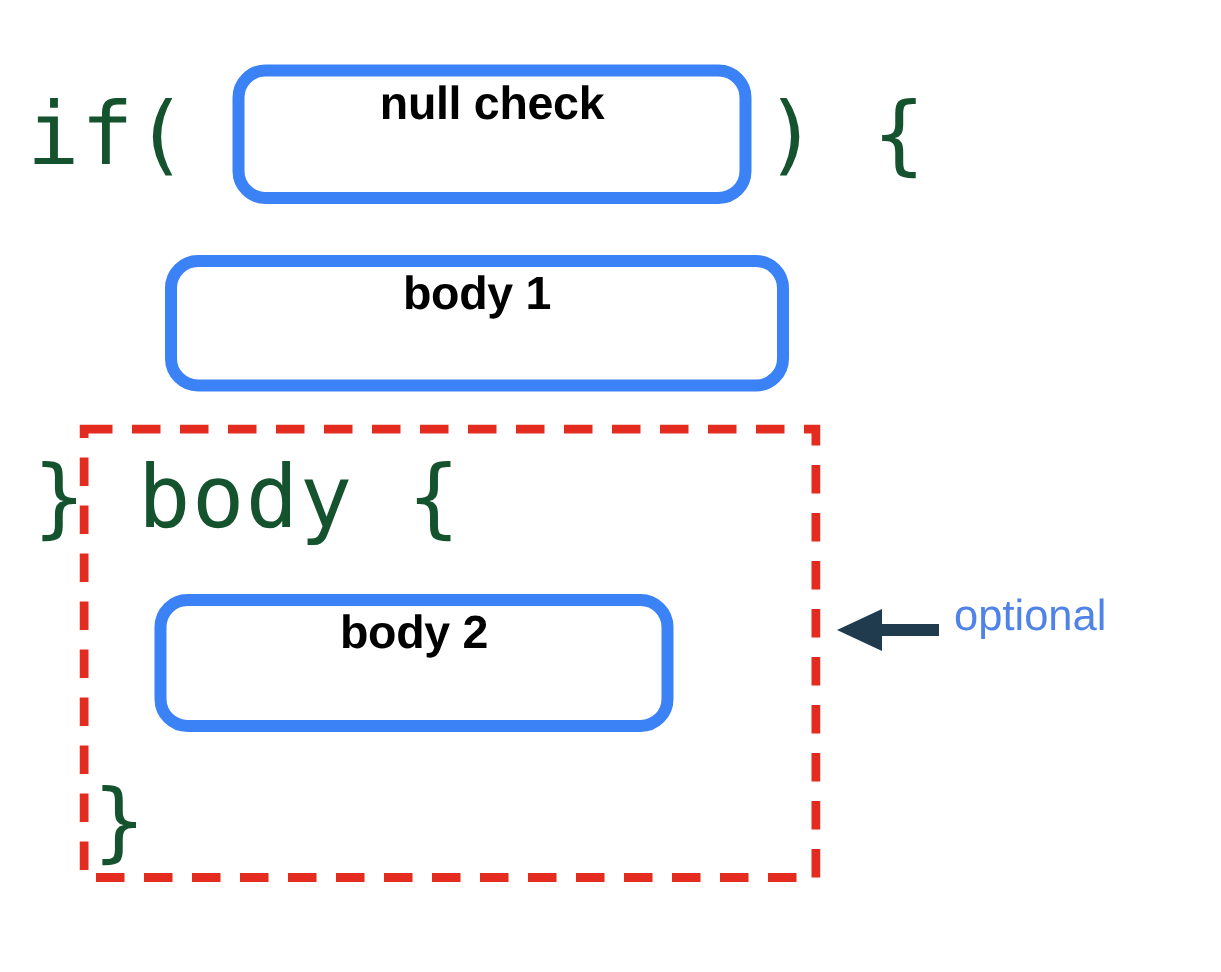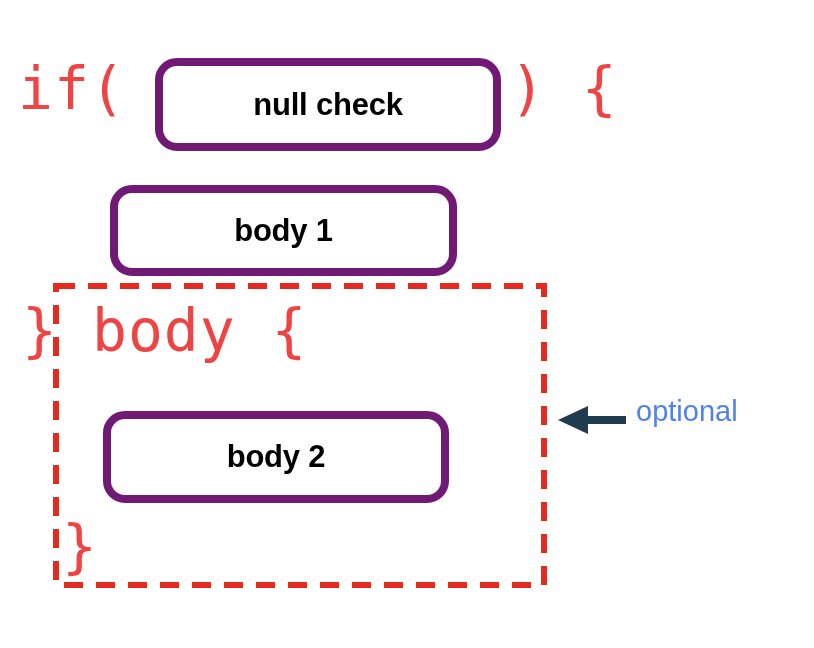--- a/index.html
+++ b/index.html
@@ -15,53 +15,52 @@
     overflow: hidden;
     font-family: "Liberation Sans", sans-serif;
   }
 
   
   .code {
     position: absolute;
     font-family: "DejaVu Sans Mono", "Liberation Mono", monospace;
     font-size: 58px;
     font-weight: 400;
-    color: #ef4444;
+    color: #14532d;
     white-space: pre;
     line-height: 1;
     letter-spacing: 1px;
   }
   #code-if      { left: 18px;  top: 60px; }
   #code-close   { left: 510px; top: 60px; }
   #code-brace-1 { left: 22px;  top: 302px; }
   #code-else    { left: 92px;  top: 302px; }
   #code-brace-2 { left: 62px;  top: 518px; }
 
   
   .node {
     position: absolute;
     box-sizing: border-box;
     background: #ffffff;
-    border: 8px solid #701a75;
+    border: 8px solid #3b82f6;
     border-radius: 22px;
     display: flex;
-    align-items: center;
+    align-items: flex-start;
     justify-content: center;
-    margin-top: 15px;
   }
   .node-label {
     font-family: "Liberation Sans", sans-serif;
     font-size: 31px;
     font-weight: 700;
     color: #000000;
     letter-spacing: -0.2px;
     white-space: nowrap;
   }
   #node-null-check { left: 155px; top: 43px;  width: 346px; height: 93px; }
-  #node-body-1     { left: 110px; top: 170px; width: 347px; height: 91px; }
+  #node-body-1     { left: 110px; top: 170px; width: 416px; height: 91px; }
   #node-body-2     { left: 103px; top: 396px; width: 346px; height: 92px; }
 
   
   #optional-region {
     position: absolute;
     left: 53px;
     top: 283px;
     width: 494px;
     height: 305px;
     pointer-events: none;

